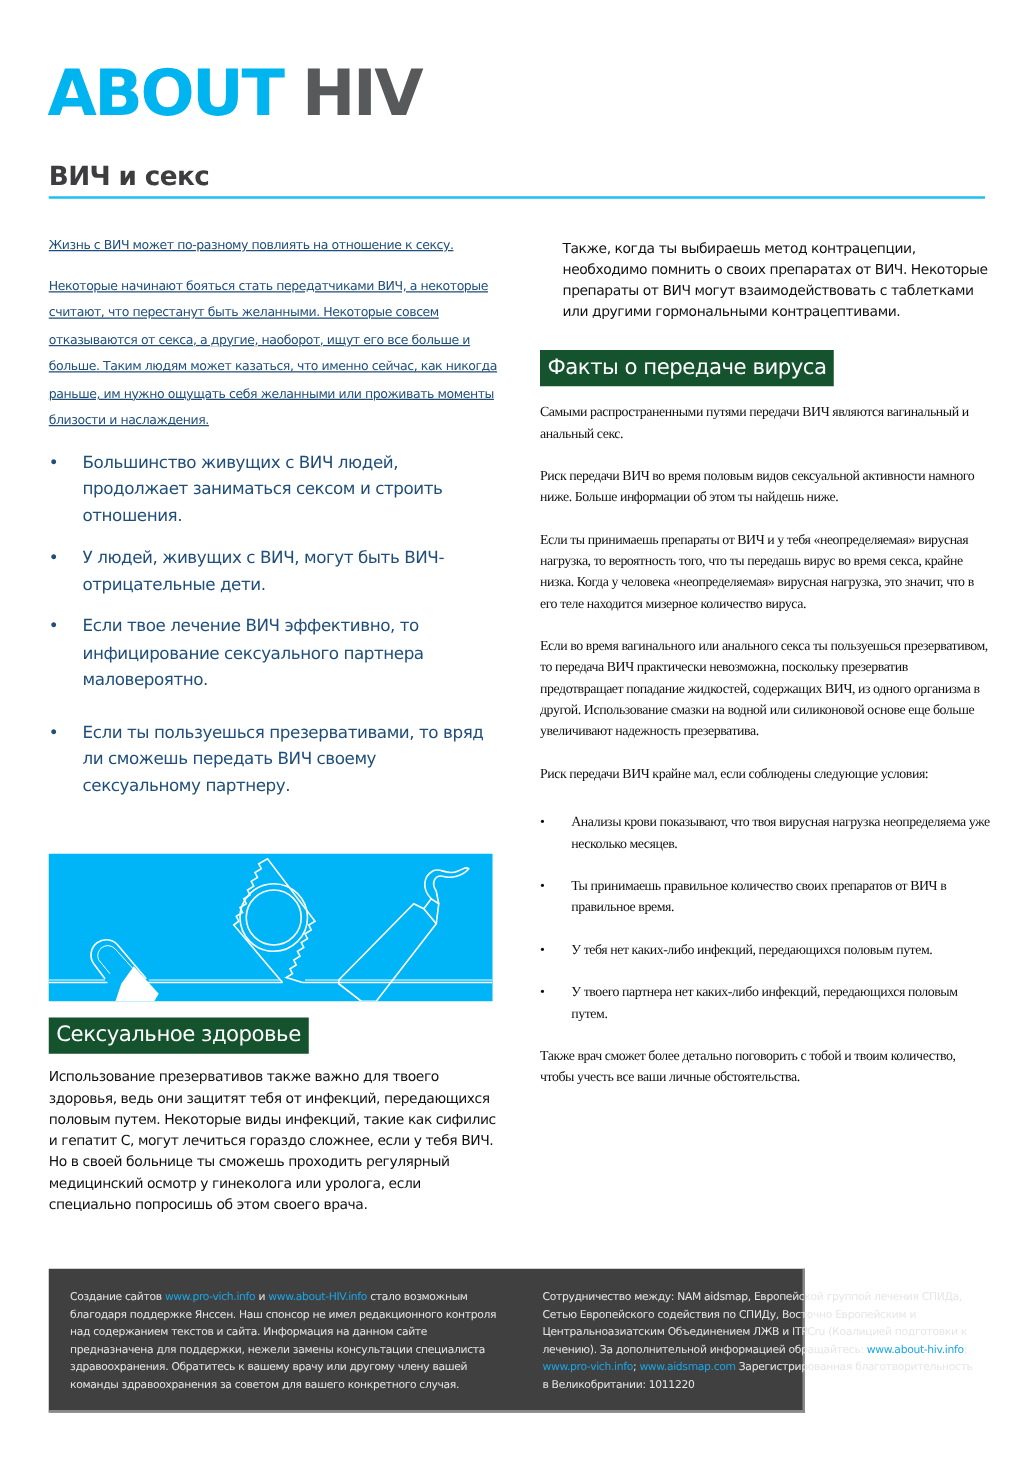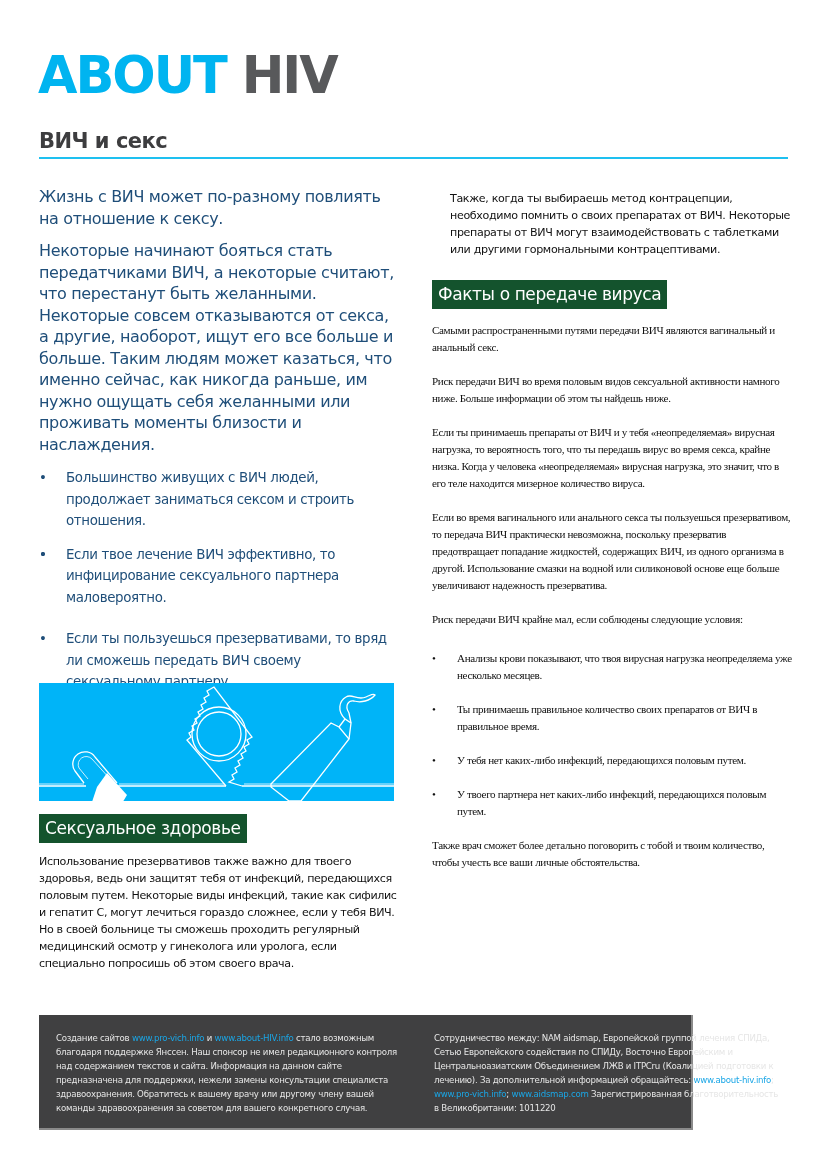--- a/index.html
+++ b/index.html
@@ -18,21 +18,21 @@
       position: absolute; left: 39px; top: 129px;
       font-family: "DejaVu Sans", sans-serif; font-weight: bold;
       font-size: 21px; letter-spacing: -0.5px; color: #3d3d3f;
     }
     .rule {
       position: absolute; left: 39px; top: 157px; width: 749px; height: 2px;
       background: #1ec0f0;
     }
 
     .col-left { position: absolute; left: 39px; top: 186px; width: 360px; color: #1f4e79; }
-    .col-left p.big { font-size: 16px; line-height: 21.5px; letter-spacing: -0.35px; }
+    .col-left p.big { font-size: 10px; line-height: 21.5px; letter-spacing: -0.35px; text-decoration: underline; }
     .col-left p.intro { margin-bottom: 11px; }
     .col-left p.para2 { margin-bottom: 12px; }
     .col-left p.know { margin-bottom: 14px; }
 
     ul.blue-list { list-style: none; }
     ul.blue-list li {
       position: relative; padding-left: 27px;
       font-size: 13.4px; line-height: 21.5px; letter-spacing: -0.35px;
       margin-bottom: 12px;
     }
@@ -63,21 +63,21 @@
 
     .col-right { position: absolute; left: 432px; top: 190px; width: 360px; }
     .col-right p { margin-bottom: 17px; margin-left: 18px; }
     .facts-body { position: absolute; left: 432px; top: 322px; width: 360px; font-family: Liberation Serif, serif; }
     .facts-body p { margin-bottom: 17px; }
     ul.dark-list { list-style: none; margin-bottom: 17px; }
     ul.dark-list li { position: relative; padding-left: 25px; margin-bottom: 17px; }
     ul.dark-list li .bullet { position: absolute; left: 0; top: 0; }
 
     .footer {
-      position: absolute; left: 39px; top: 1015px; width: 654px; height: 115px;
+      position: absolute; left: 39px; top: 1015px; width: 605px; height: 115px;
       background: #404041; border-right: 2px solid #8a8a8a; border-bottom: 2px solid #8a8a8a;
       color: #e6e6e6;
     }
     .footer .fcol { position: absolute; top: 16px; font-size: 8.6px; line-height: 14px; letter-spacing: -0.25px; }
     .footer .fcol.left { left: 17px; width: 345px; }
     .footer .fcol.right { left: 395px; width: 345px; }
     .footer a { color: #1aa6e6; text-decoration: none; }
   </style>
 </head>
 <body>
@@ -87,21 +87,21 @@
   <span class="hiv">HIV</span>
 </div>
 <h1 class="page-title">ВИЧ и секс</h1>
 <div class="rule"></div>
 
 <div class="col-left">
   <p class="big intro">Жизнь с ВИЧ может по-разному повлиять на отношение к сексу.</p>
   <p class="big para2">Некоторые начинают бояться стать передатчиками ВИЧ, а некоторые считают, что перестанут быть желанными. Некоторые совсем отказываются от секса, а другие, наоборот, ищут его все больше и больше. Таким людям может казаться, что именно сейчас, как никогда раньше, им нужно ощущать себя желанными или проживать моменты близости и наслаждения.</p>
   <ul class="blue-list">
     <li><span class="bullet">•</span><span>Большинство живущих с ВИЧ людей, продолжает заниматься сексом и строить отношения.</span></li>
-    <li><span class="bullet">•</span></li>
+    <li><span class="bullet">•</span><span>У людей, живущих с ВИЧ, могут быть ВИЧ-отрицательные дети.</span></li>
     <li><span class="bullet">•</span><span>Если твое лечение ВИЧ эффективно, то инфицирование сексуального партнера маловероятно.</span></li>
     <li class="gap"><span class="bullet">•</span><span>Если ты пользуешься презервативами, то вряд ли сможешь передать ВИЧ своему сексуальному партнеру.</span></li>
   </ul>
 </div>
 
 <div class="illustration">
   <svg width="355" height="118" viewBox="0 0 355 118">
     <g fill="none" stroke="#ffffff" stroke-width="1.3">
 
       <path d="M0 103 H47 M78 103 H187 M203 103 H355"></path>

